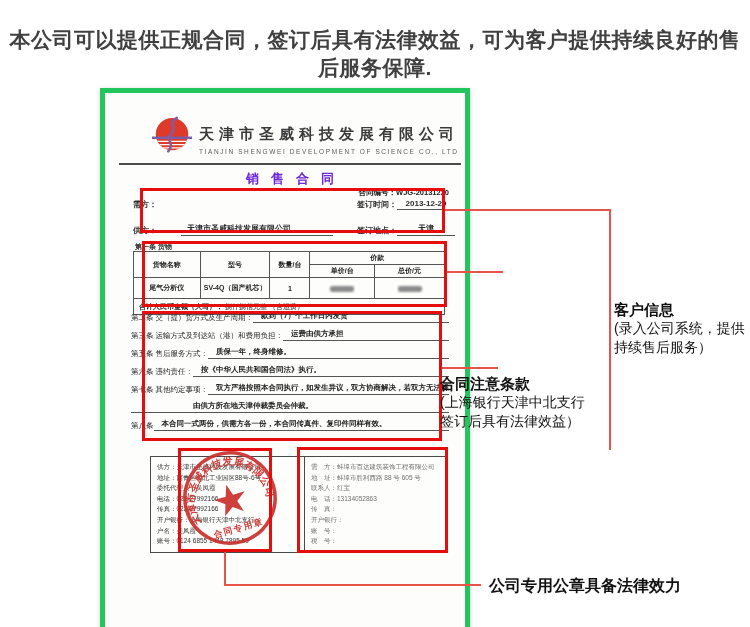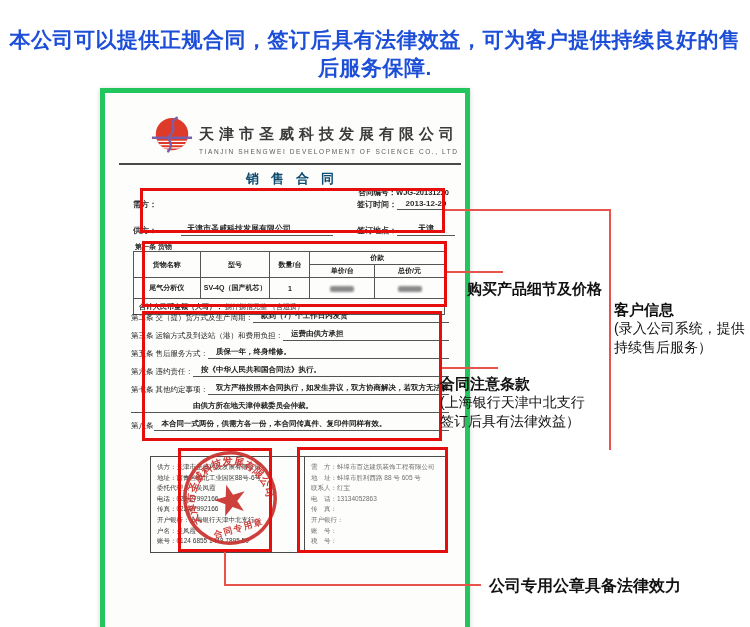--- a/index.html
+++ b/index.html
@@ -1,35 +1,35 @@
 <!DOCTYPE html>
 <html><head>
 <meta charset="utf-8">
 <style>
   * { margin:0; padding:0; box-sizing:border-box; }
   html,body { width:750px; height:627px; background:#ffffff; font-family:"Liberation Sans", sans-serif; }
   .scene { position:relative; width:750px; height:627px; background:#fff; overflow:hidden; }
 
   
   .headline { position:absolute; top:26px; left:0; width:750px; text-align:center;
-    font-size:21px; font-weight:700; color:#1d4ed8; letter-spacing:0.5px; }
+    font-size:21px; font-weight:700; color:#404040; letter-spacing:0.5px; }
 
   
   .page { position:absolute; left:100px; top:88px; width:370px; height:602px;
     background:#fdfdfc; border:5px solid #22c55e; box-shadow:0 1px 5px rgba(0,0,0,.18); }
   .page .inner { position:relative; width:100%; height:100%; color:#2c2c2c; }
 
   .logo { position:absolute; left:46px; top:22px; width:42px; height:44px; }
   .co-block { position:absolute; left:94px; top:32px; width:262px; }
   .co-cn { font-family:"Liberation Serif", serif; font-size:15px; font-weight:700;
     letter-spacing:5px; color:#3b3b3b; white-space:nowrap; }
   .co-en { font-size:6.5px; letter-spacing:1.6px; color:#5a5a5a; margin-top:4px; white-space:nowrap; }
   .rule { position:absolute; left:14px; top:70px; width:342px; height:2px; background:#4a4a4a; }
   .doc-title { position:absolute; left:0; top:77px; width:370px; text-align:center;
-    font-size:13px; font-weight:700; letter-spacing:12px; color:#0c4a6e; text-indent:12px; }
+    font-size:13px; font-weight:700; letter-spacing:12px; color:#6d28d9; text-indent:12px; }
   .contract-no { position:absolute; right:16px; top:95px; font-size:7.5px; font-weight:700; color:#222; }
 
   .party-row { position:absolute; left:28px; width:322px; display:flex; align-items:flex-end; font-size:8px;gap:24px; }
   .party-row .lbl { font-weight:700; white-space:nowrap; }
   .party-row .val { border-bottom:1px solid #555; width:152px; padding:0 4px 1px 6px;
     font-weight:700; white-space:nowrap; overflow:hidden; }
   .party-row .rgrp { margin-left:auto; display:flex; align-items:flex-end; }
   .party-row .rval { border-bottom:1px solid #555; min-width:58px; text-align:center;
     font-weight:700; padding:0 2px 1px 2px; white-space:nowrap; }
 
@@ -231,23 +231,20 @@
   <div class="rbox" style="left:178px; top:448px; width:94px; height:104px;"></div>
   <div class="rbox" style="left:297px; top:447px; width:151px; height:106px;"></div>
 
   <div class="rline" style="left:445px; top:209px; width:166px; height:2px;"></div>
   <div class="rline" style="left:609px; top:209px; width:2px; height:241px;"></div>
   <div class="rline" style="left:447px; top:271px; width:56px; height:2px;"></div>
   <div class="rline" style="left:442px; top:367px; width:56px; height:2px;"></div>
   <div class="rline" style="left:224px; top:552px; width:2px; height:33px;"></div>
   <div class="rline" style="left:224px; top:584px; width:257px; height:2px;"></div>
 
-  <div class="note" style="left:467px; top:279px;">
-    <div class="nt">购买产品细节及价格</div>
-  </div>
 
   <div class="note" style="left:614px; top:300px; width:132px;">
     <div class="nt">客户信息</div>
     <div class="ns">(录入公司系统，提供</div>
     <div class="ns">持续售后服务）</div>
   </div>
 
   <div class="note" style="left:440px; top:374px; width:160px;">
     <div class="nt">合同注意条款</div>
     <div class="ns">(上海银行天津中北支行</div>

